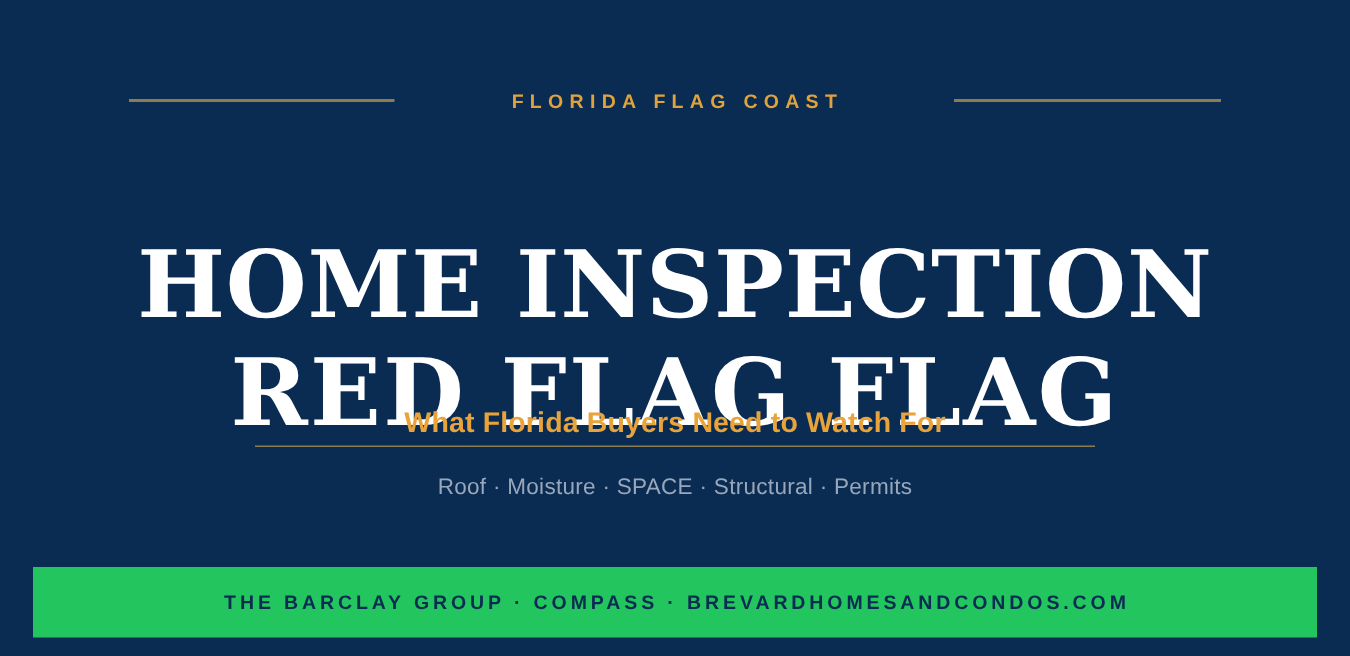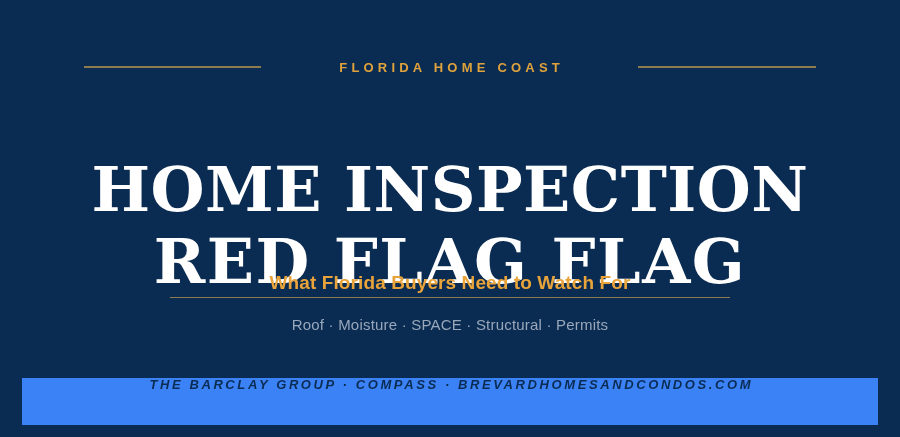--- a/index.html
+++ b/index.html
@@ -108,45 +108,45 @@
     letter-spacing: 0.2px;
   }
 
   
   .footer-bar {
     position: absolute;
     left: 22px;
     top: 378px;
     width: 856px;
     height: 47px;
-    background: #3b82f6;
+    background: #22c55e;
     display: flex;
+    align-items: center;
     justify-content: center;
-    font-style: italic;
   }
 
   .footer-text {
     font-family: "Liberation Sans", sans-serif;
     font-size: 13px;
     font-weight: bold;
     letter-spacing: 2.6px;
     color: #0b2c52;
     white-space: nowrap;
     line-height: 1;
     text-indent: 2.6px;
   }
 </style>
 </head>
 <body>
 
 <div class="poster">
 
   <div class="eyebrow-row">
     <span class="eyebrow-rule left"></span>
-    <span class="eyebrow-text">FLORIDA HOME COAST</span>
+    <span class="eyebrow-text">FLORIDA FLAG COAST</span>
     <span class="eyebrow-rule right"></span>
   </div>
 
   <h1 class="headline">
     <span class="line line1">HOME INSPECTION</span>
     <span class="line line2">RED FLAG FLAG</span>
   </h1>
 
   <div class="subtitle">What Florida Buyers Need to Watch For</div>
 

